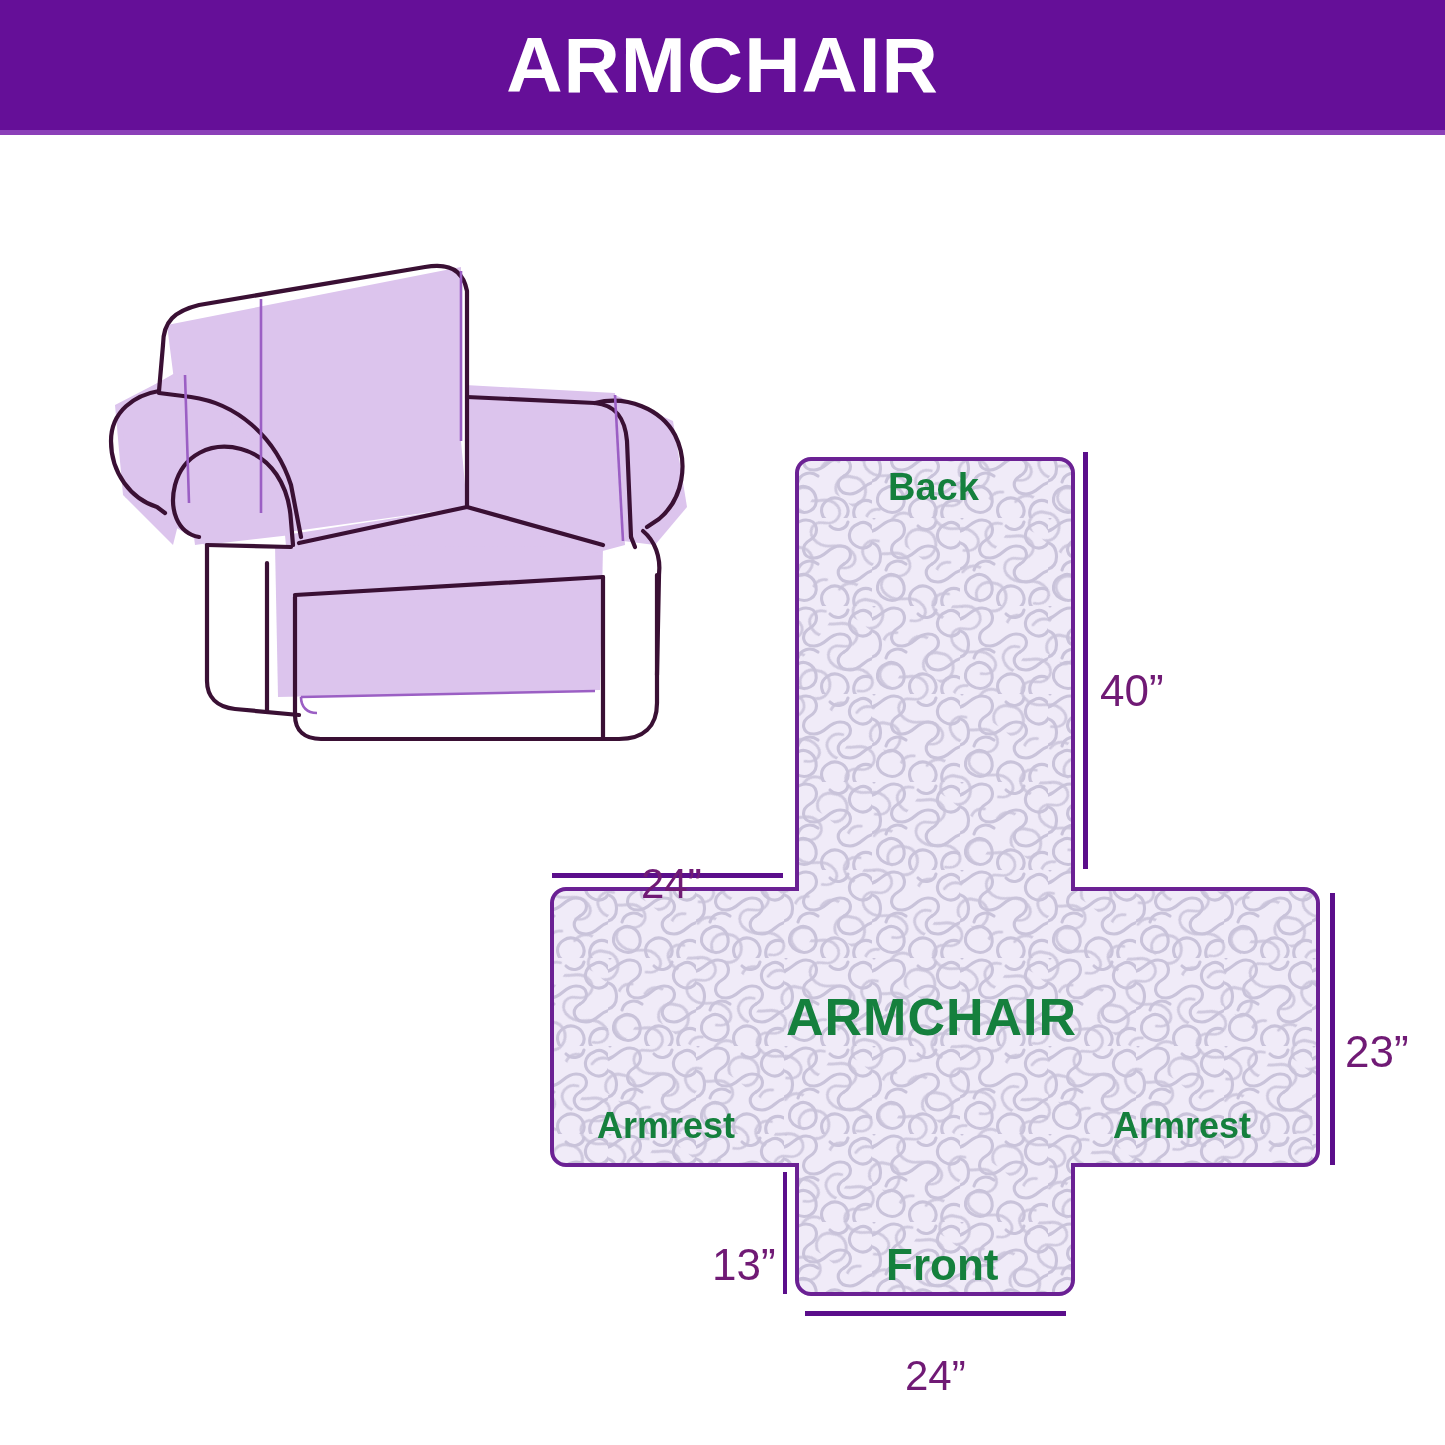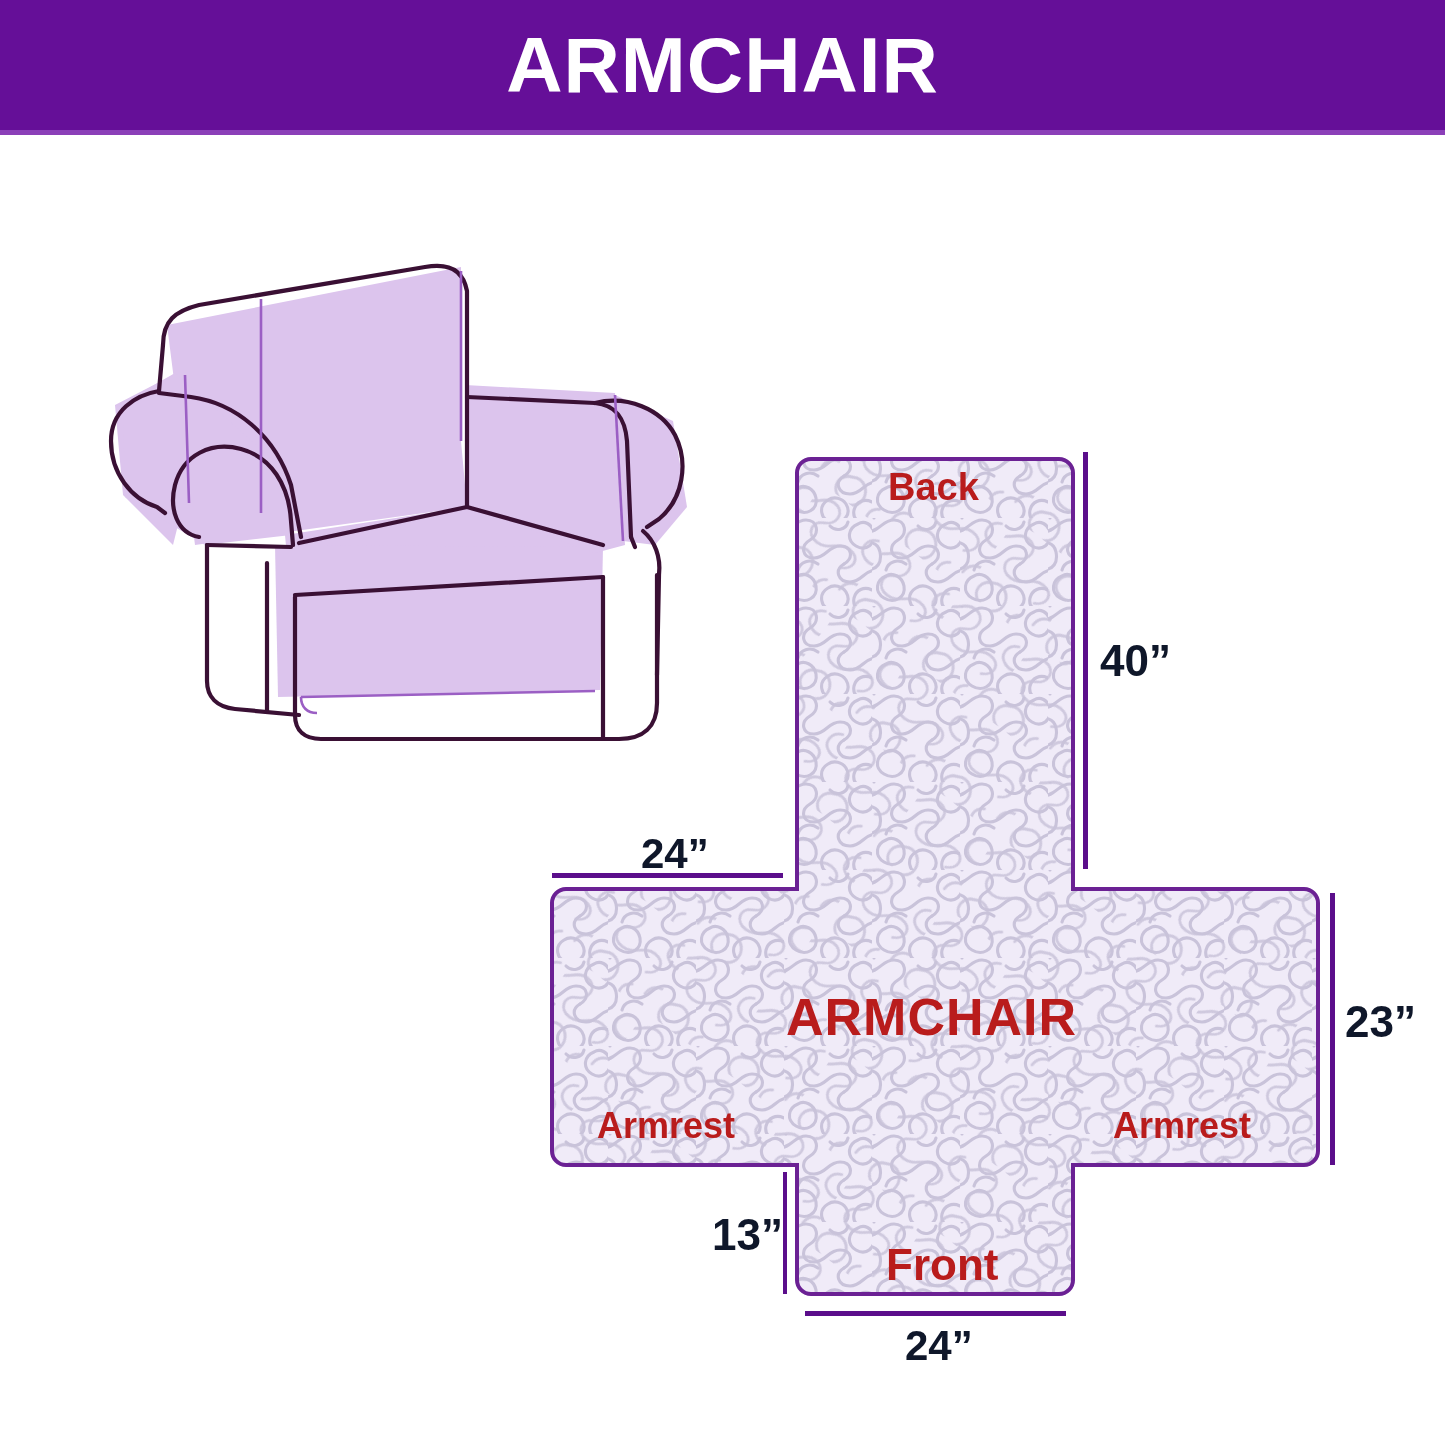--- a/index.html
+++ b/index.html
@@ -16,31 +16,31 @@
           color:#ffffff;font-size:78px;font-weight:bold;letter-spacing:1px;
           line-height:1;}
 
   
   #chair-illustration{position:absolute;left:95px;top:245px;width:620px;height:530px;}
 
   
   #cross-wrap{position:absolute;left:520px;top:430px;width:900px;height:920px;}
 
   
-  .cross-label{position:absolute;color:#b91c1c;font-weight:bold;
+  .cross-label{position:absolute;color:#15803d;font-weight:bold;
                white-space:nowrap;line-height:1;}
   #label-back{left:888px;top:468px;font-size:38px;}
   #label-armchair{left:786px;top:991px;font-size:52px;letter-spacing:1px;}
   #label-armrest-left{left:597px;top:1108px;font-size:36px;}
   #label-armrest-right{left:1113px;top:1108px;font-size:36px;}
   #label-front{left:886px;top:1243px;font-size:44px;}
 
   
-  .dim-text{position:absolute;color:#0f172a;font-weight:bold;
-            white-space:nowrap;line-height:1;}
+  .dim-text{position:absolute;color:#701a75;font-weight:normal;
+            white-space:nowrap;line-height:1;margin-top:30px;}
   #dim-40{left:1100px;top:639px;font-size:44px;}
   #dim-23{left:1345px;top:1000px;font-size:44px;}
   #dim-24-top{left:641px;top:833px;font-size:42px;}
   #dim-13{left:712px;top:1213px;font-size:44px;}
   #dim-24-bottom{left:905px;top:1325px;font-size:42px;}
 
   
   .dim-line-v{position:absolute;background:#5B0E8B;width:5px;}
   .dim-line-h{position:absolute;background:#5B0E8B;height:5px;}
   #line-40{left:1083px;top:452px;height:417px;}

